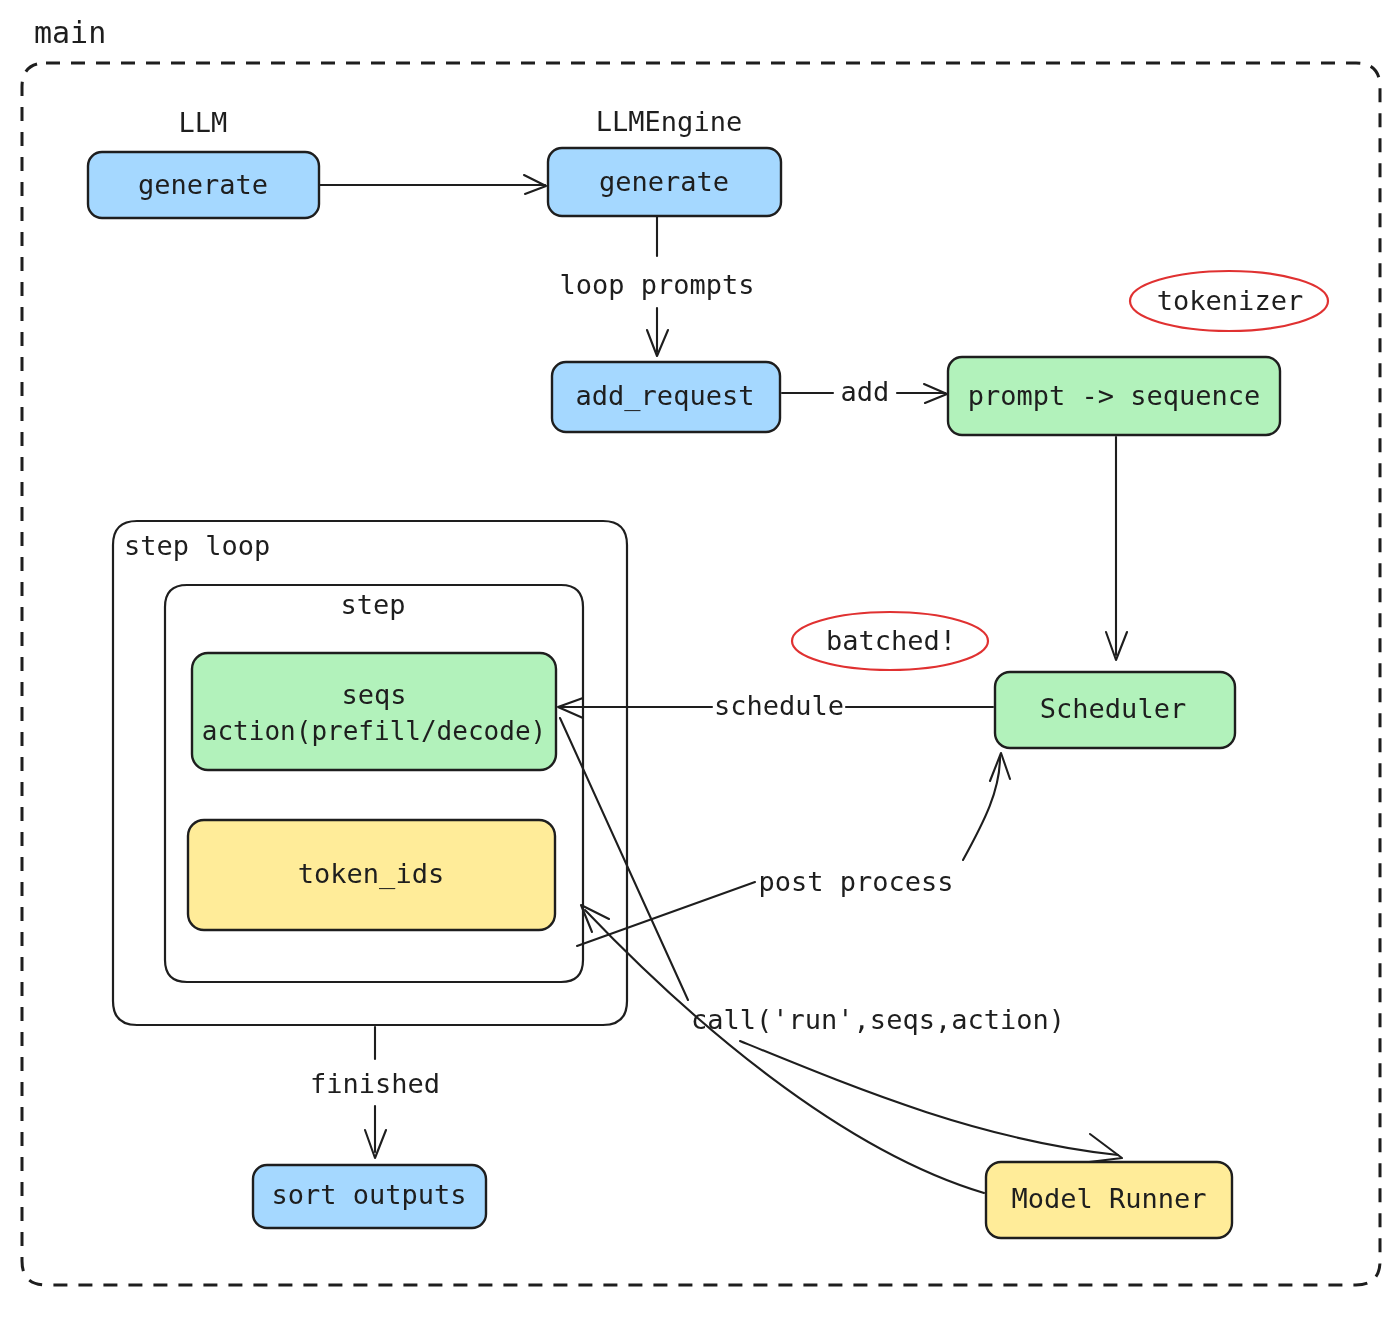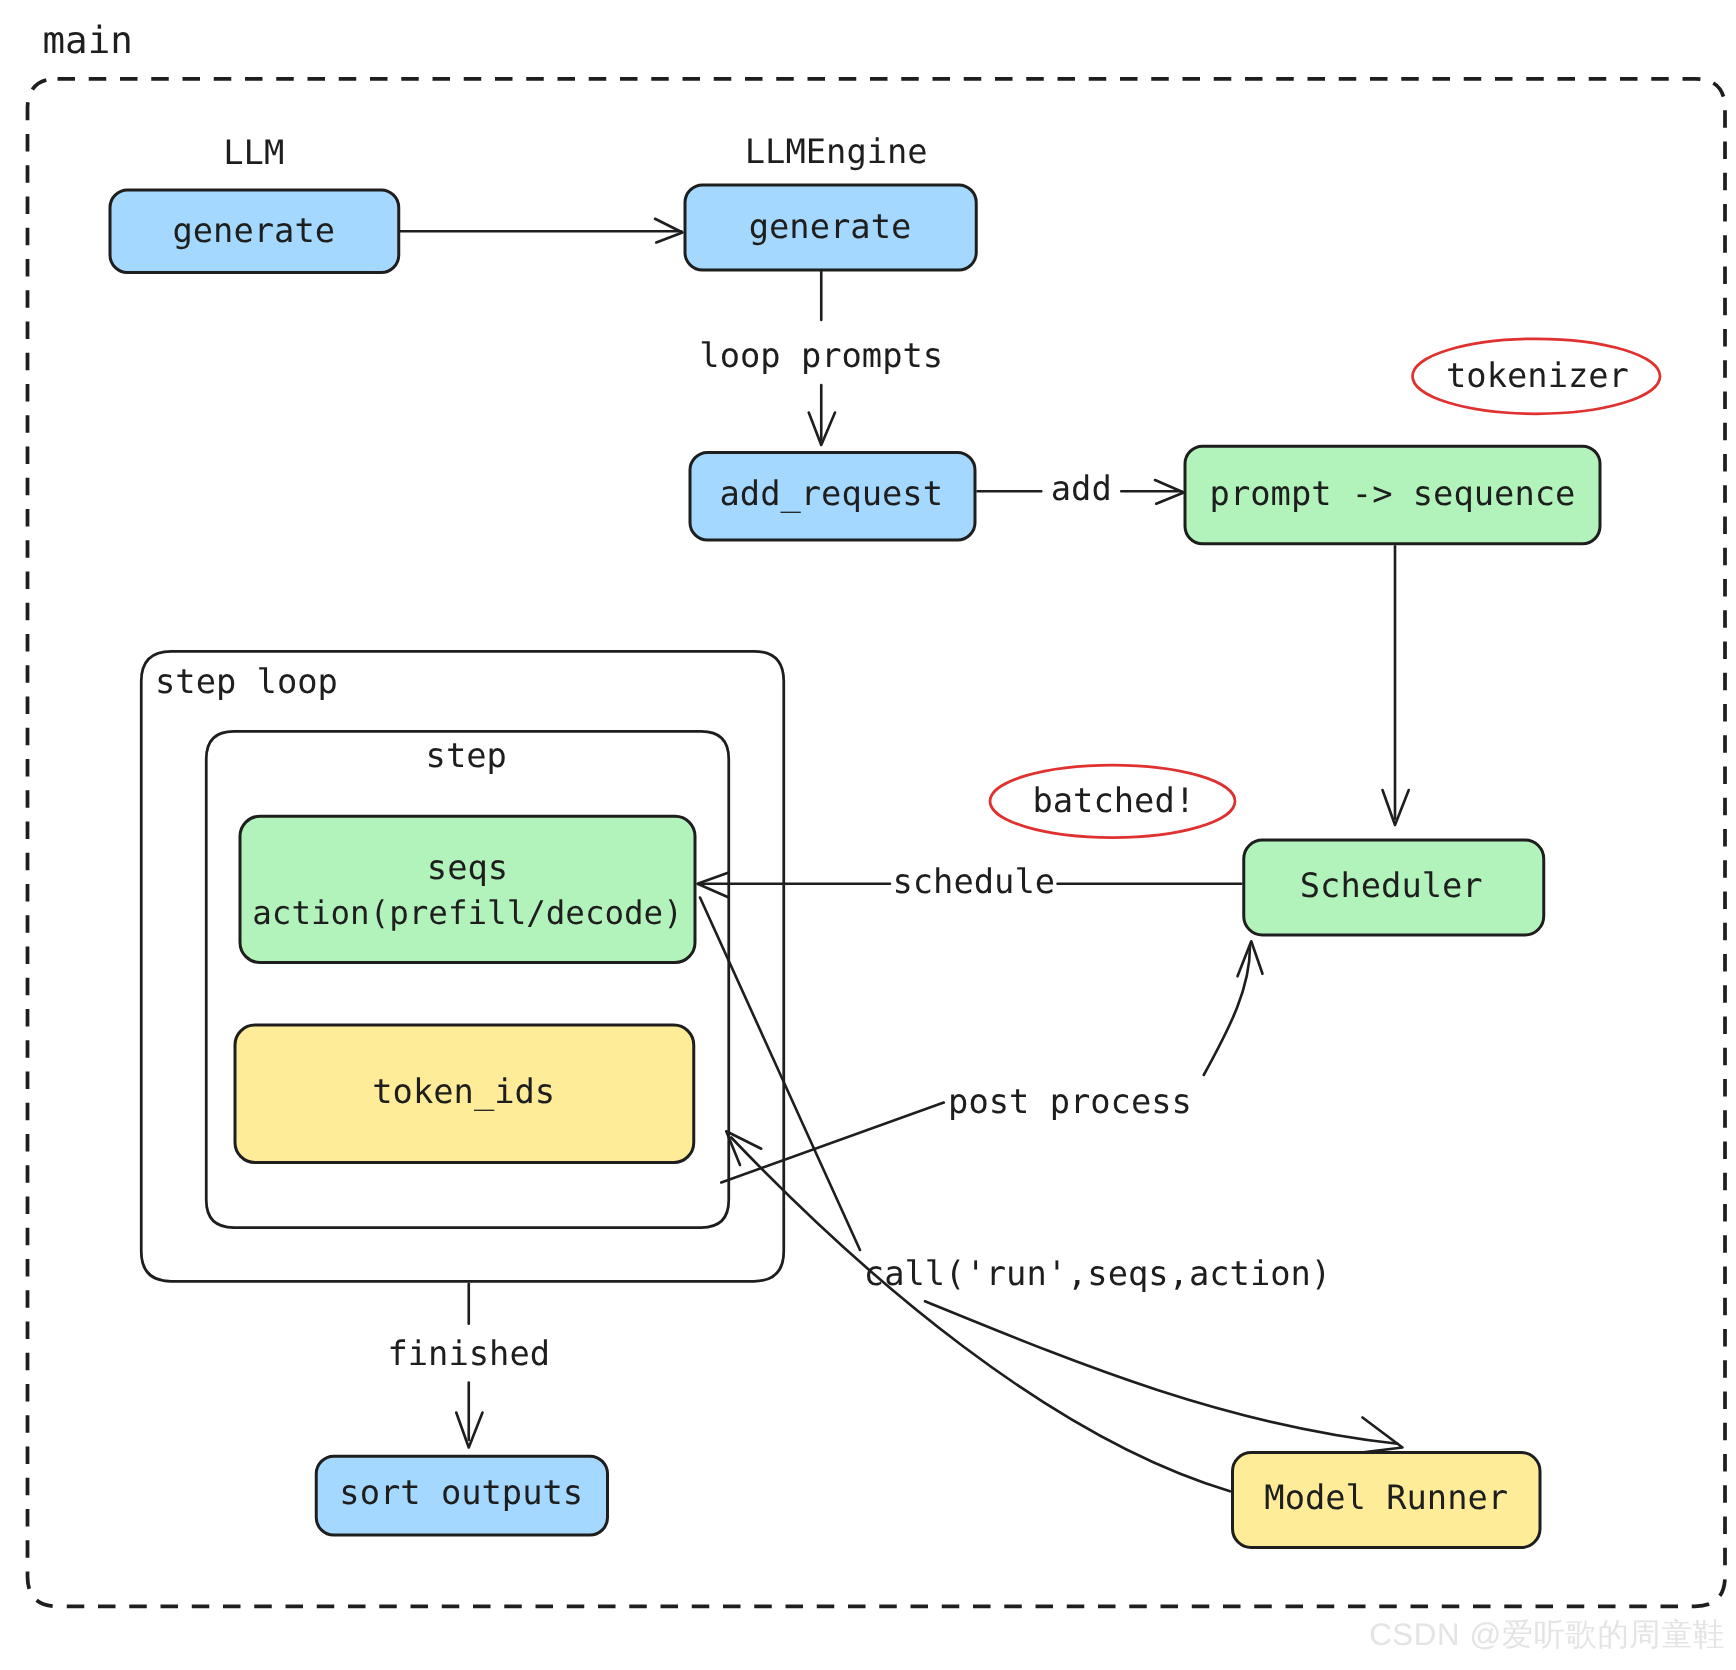--- a/index.html
+++ b/index.html
@@ -216,14 +216,13 @@
     <text class="node-label" x="369" y="1196" text-anchor="middle">sort outputs</text>
   </g>
 
   <g>
     <rect class="shape-stroke" x="986" y="1162" width="246" height="76" rx="15" ry="15" fill="#ffec99"></rect>
     <text class="node-label" x="1109" y="1200" text-anchor="middle">Model Runner</text>
   </g>
 
 </svg>
 
-<div class="watermark">CSDN @爱听歌的周童鞋</div>
 </div>
 
 </body></html>

